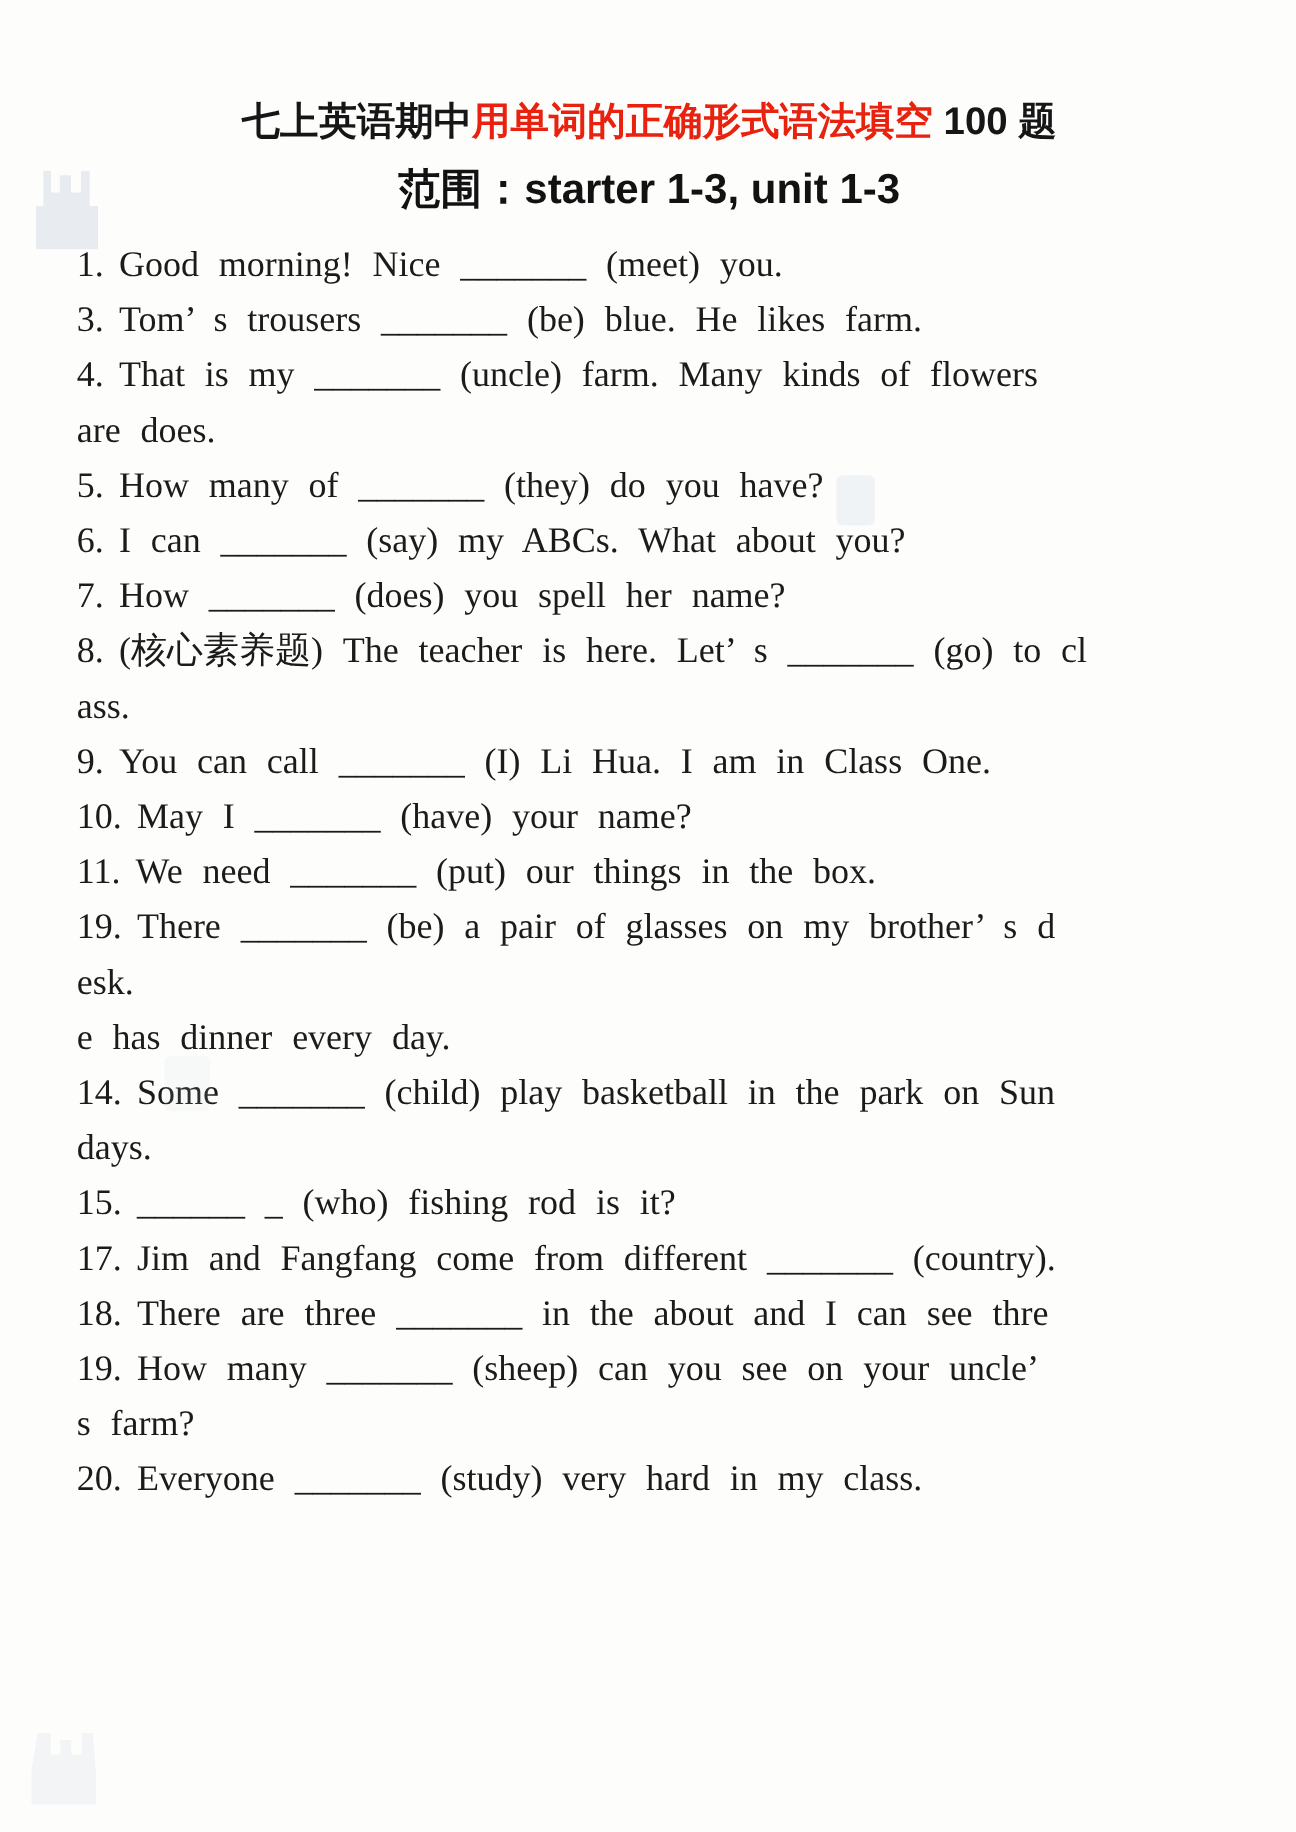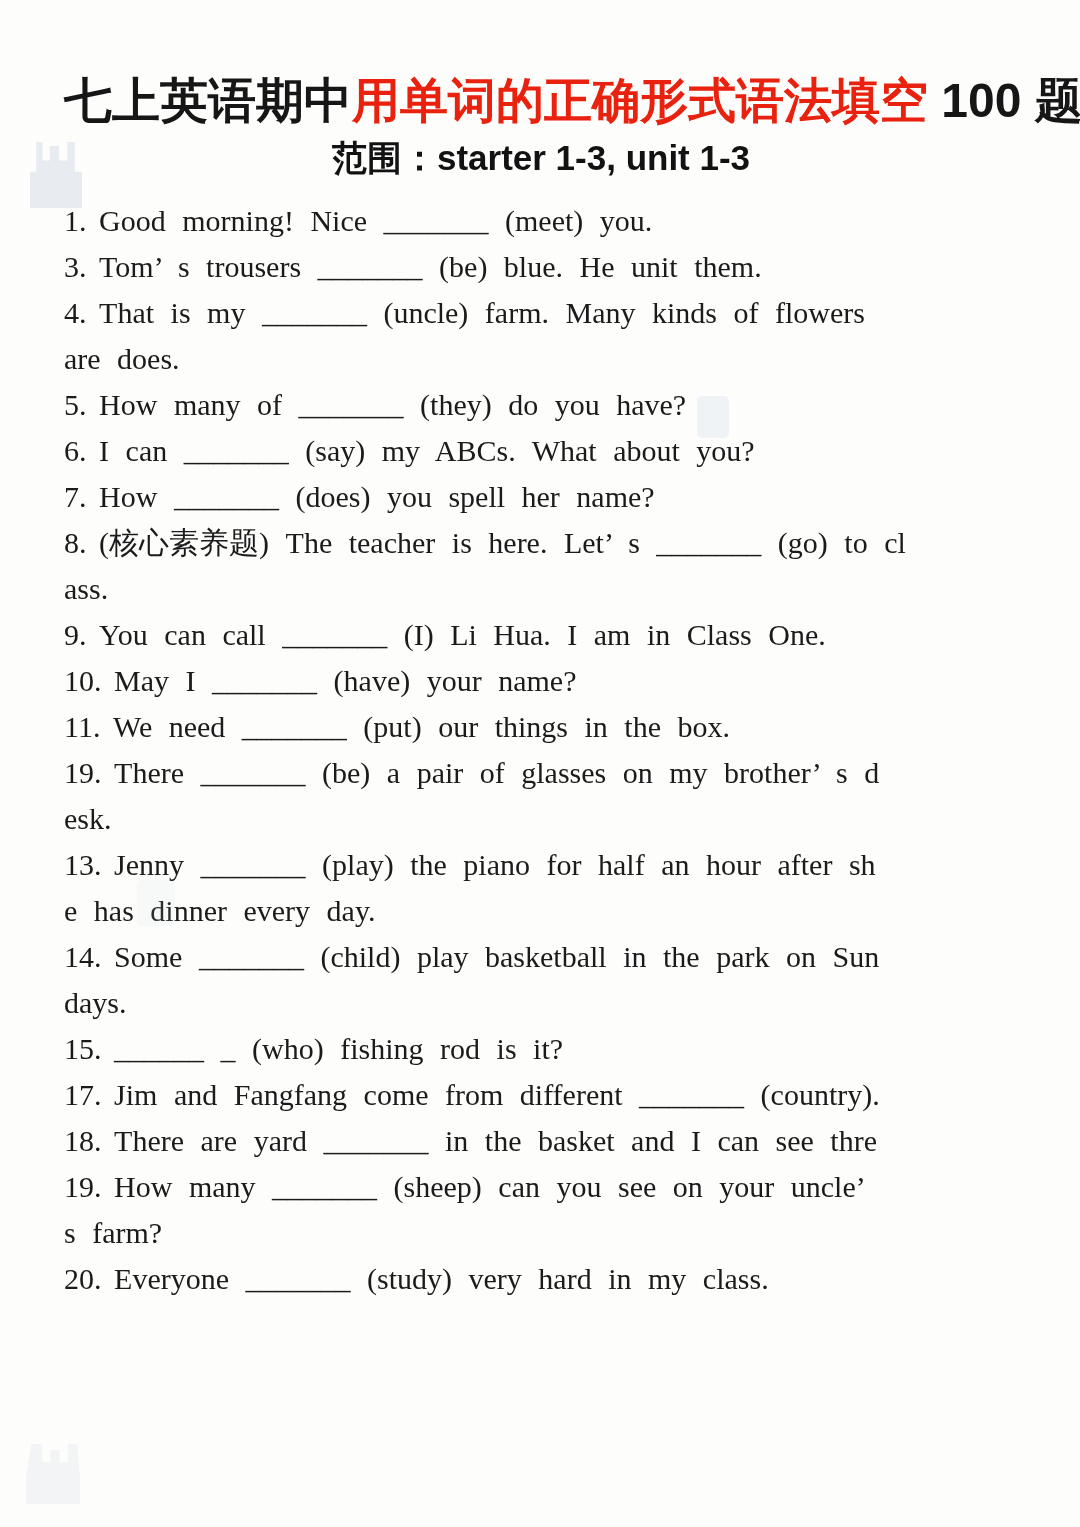--- a/index.html
+++ b/index.html
@@ -18,21 +18,21 @@
     padding: 72px 62px 0 64px;
     box-sizing: border-box;
     width: 1080px;
     height: 1527px;
   }
   .title {
     margin: 0;
     text-align: center;
     font-family: "Liberation Sans", sans-serif;
     font-weight: 800;
-    font-size: 48px;
+    font-size: 32px;
     line-height: 58px;
     color: #161616;
     white-space: nowrap;
   }
   .title .red { color: #e8220e; }
   .subtitle {
     margin: 6px 0 0 0;
     text-align: center;
     font-family: "Liberation Sans", sans-serif;
     font-weight: 700;
@@ -95,21 +95,21 @@
   <h2 class="subtitle">范围：starter 1-3, unit 1-3</h2>
 
   <div class="questions">
 
     <div>
       <div class="line"><span class="qnum">1.</span><span>Good morning! Nice _______ (meet) you.</span></div>
     </div>
 
 
     <div>
-      <div class="line"><span class="qnum">3.</span><span>Tom’ s trousers _______ (be) blue. He unit them.</span></div>
+      <div class="line"><span class="qnum">3.</span><span>Tom’ s trousers _______ (be) blue. He likes farm.</span></div>
     </div>
 
     <div>
       <div class="line"><span class="qnum">4.</span><span>That is my _______ (uncle) farm. Many kinds of flowers</span></div>
       <div class="line">are does.</div>
     </div>
 
     <div>
       <div class="line"><span class="qnum">5.</span><span>How many of _______ (they) do you have?</span></div>
     </div>
@@ -138,40 +138,39 @@
     <div>
       <div class="line"><span class="qnum">11.</span><span>We need _______ (put) our things in the box.</span></div>
     </div>
 
     <div>
       <div class="line"><span class="qnum">19.</span><span>There _______ (be) a pair of glasses on my brother’ s d</span></div>
       <div class="line">esk.</div>
     </div>
 
     <div>
-      <div class="line"><span class="qnum">13.</span><span>Jenny _______ (play) the piano for half an hour after sh</span></div>
       <div class="line">e has dinner every day.</div>
     </div>
 
     <div>
       <div class="line"><span class="qnum">14.</span><span>Some _______ (child) play basketball in the park on Sun</span></div>
       <div class="line">days.</div>
     </div>
 
     <div>
       <div class="line"><span class="qnum">15.</span><span>______ _ (who) fishing rod is it?</span></div>
     </div>
 
 
     <div>
       <div class="line"><span class="qnum">17.</span><span>Jim and Fangfang come from different _______ (country).</span></div>
     </div>
 
     <div>
-      <div class="line"><span class="qnum">18.</span><span>There are yard _______ in the basket and I can see thre</span></div>
+      <div class="line"><span class="qnum">18.</span><span>There are three _______ in the about and I can see thre</span></div>
     </div>
 
     <div>
       <div class="line"><span class="qnum">19.</span><span>How many _______ (sheep) can you see on your uncle’</span></div>
       <div class="line">s farm?</div>
     </div>
 
     <div>
       <div class="line"><span class="qnum">20.</span><span>Everyone _______ (study) very hard in my class.</span></div>
     </div>

